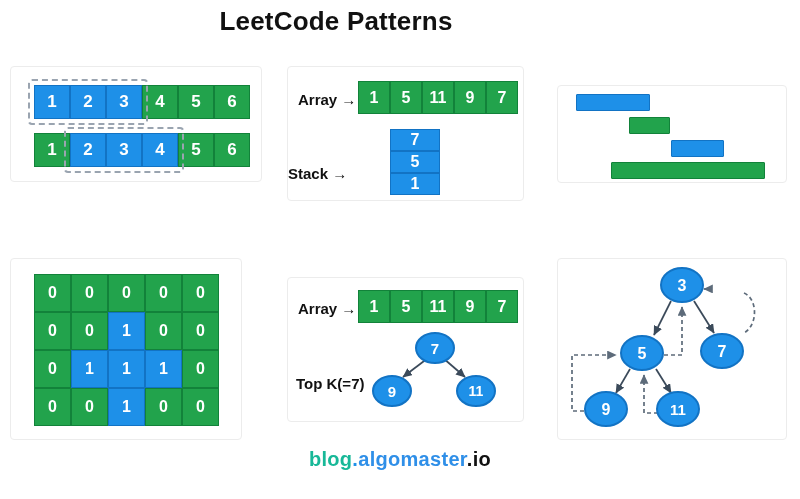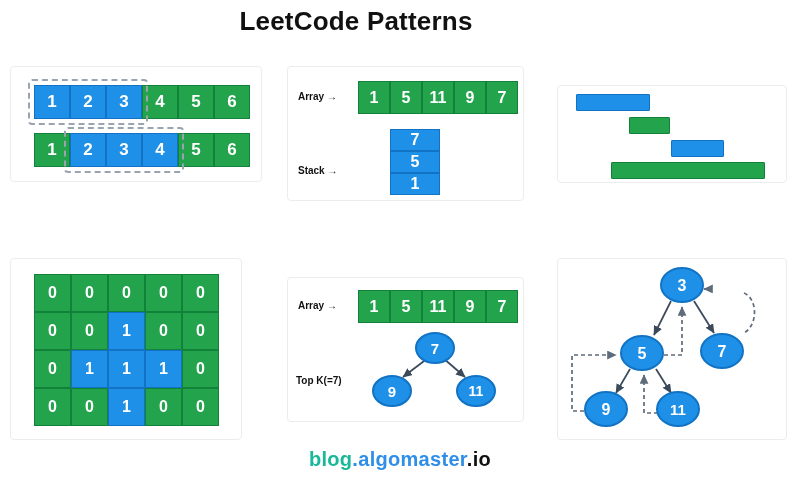--- a/index.html
+++ b/index.html
@@ -8,21 +8,20 @@
     background:#ffffff;
     font-family:"Liberation Sans", sans-serif;
     overflow:hidden;
     position:relative;
   }
   .page-title{
     position:absolute;top:6px;left:0;width:672px;
     text-align:center;
     font-size:26px;font-weight:bold;color:#111111;
     letter-spacing:.2px;
-    padding-left:20px;
   }
   .panel{
     position:absolute;
     background:#ffffff;
     border:1px solid #ececec;
     border-radius:4px;
     box-sizing:border-box;
   }
   
   .cell{
@@ -41,21 +40,21 @@
     position:absolute;
     border:2px dashed #9aa4b0;
     border-radius:4px;
     box-sizing:border-box;
     pointer-events:none;
   }
 
   
   #p2{left:287px;top:66px;width:237px;height:135px;}
   .lbl{
-    position:absolute;font-size:10px;font-weight:bold;color:#111;
+    position:absolute;font-size:15px;font-weight:bold;color:#111;
     white-space:nowrap;
   }
   .arr-row{position:absolute;display:flex;}
   .arr-row .cell{width:32px;height:33px;font-size:16px;}
   .stack-col{position:absolute;display:flex;flex-direction:column;}
   .stack-col .cell{width:50px;height:22px;font-size:16px;}
 
   
   #p3{left:557px;top:85px;width:230px;height:98px;}
   .ivbar{position:absolute;box-sizing:border-box;border-radius:1px;}
@@ -124,21 +123,21 @@
   <div class="lbl" style="left:10px;top:24px;">Array →</div>
 
   <div class="arr-row" style="left:70px;top:14px;">
     <div class="cell green">1</div>
     <div class="cell green">5</div>
     <div class="cell green">11</div>
     <div class="cell green">9</div>
     <div class="cell green">7</div>
   </div>
 
-  <div class="lbl" style="left:10px;top:98px;">Stack →</div>
+  <div class="lbl" style="left:0;top:98px;">Stack →</div>
 
   <div class="stack-col" style="left:102px;top:62px;">
     <div class="cell blue">7</div>
     <div class="cell blue">5</div>
     <div class="cell blue">1</div>
   </div>
 </div>
 
 <div class="panel" id="p3">
   <div class="ivbar blue" style="left:18px;top:8px;width:74px;height:17px;"></div>

